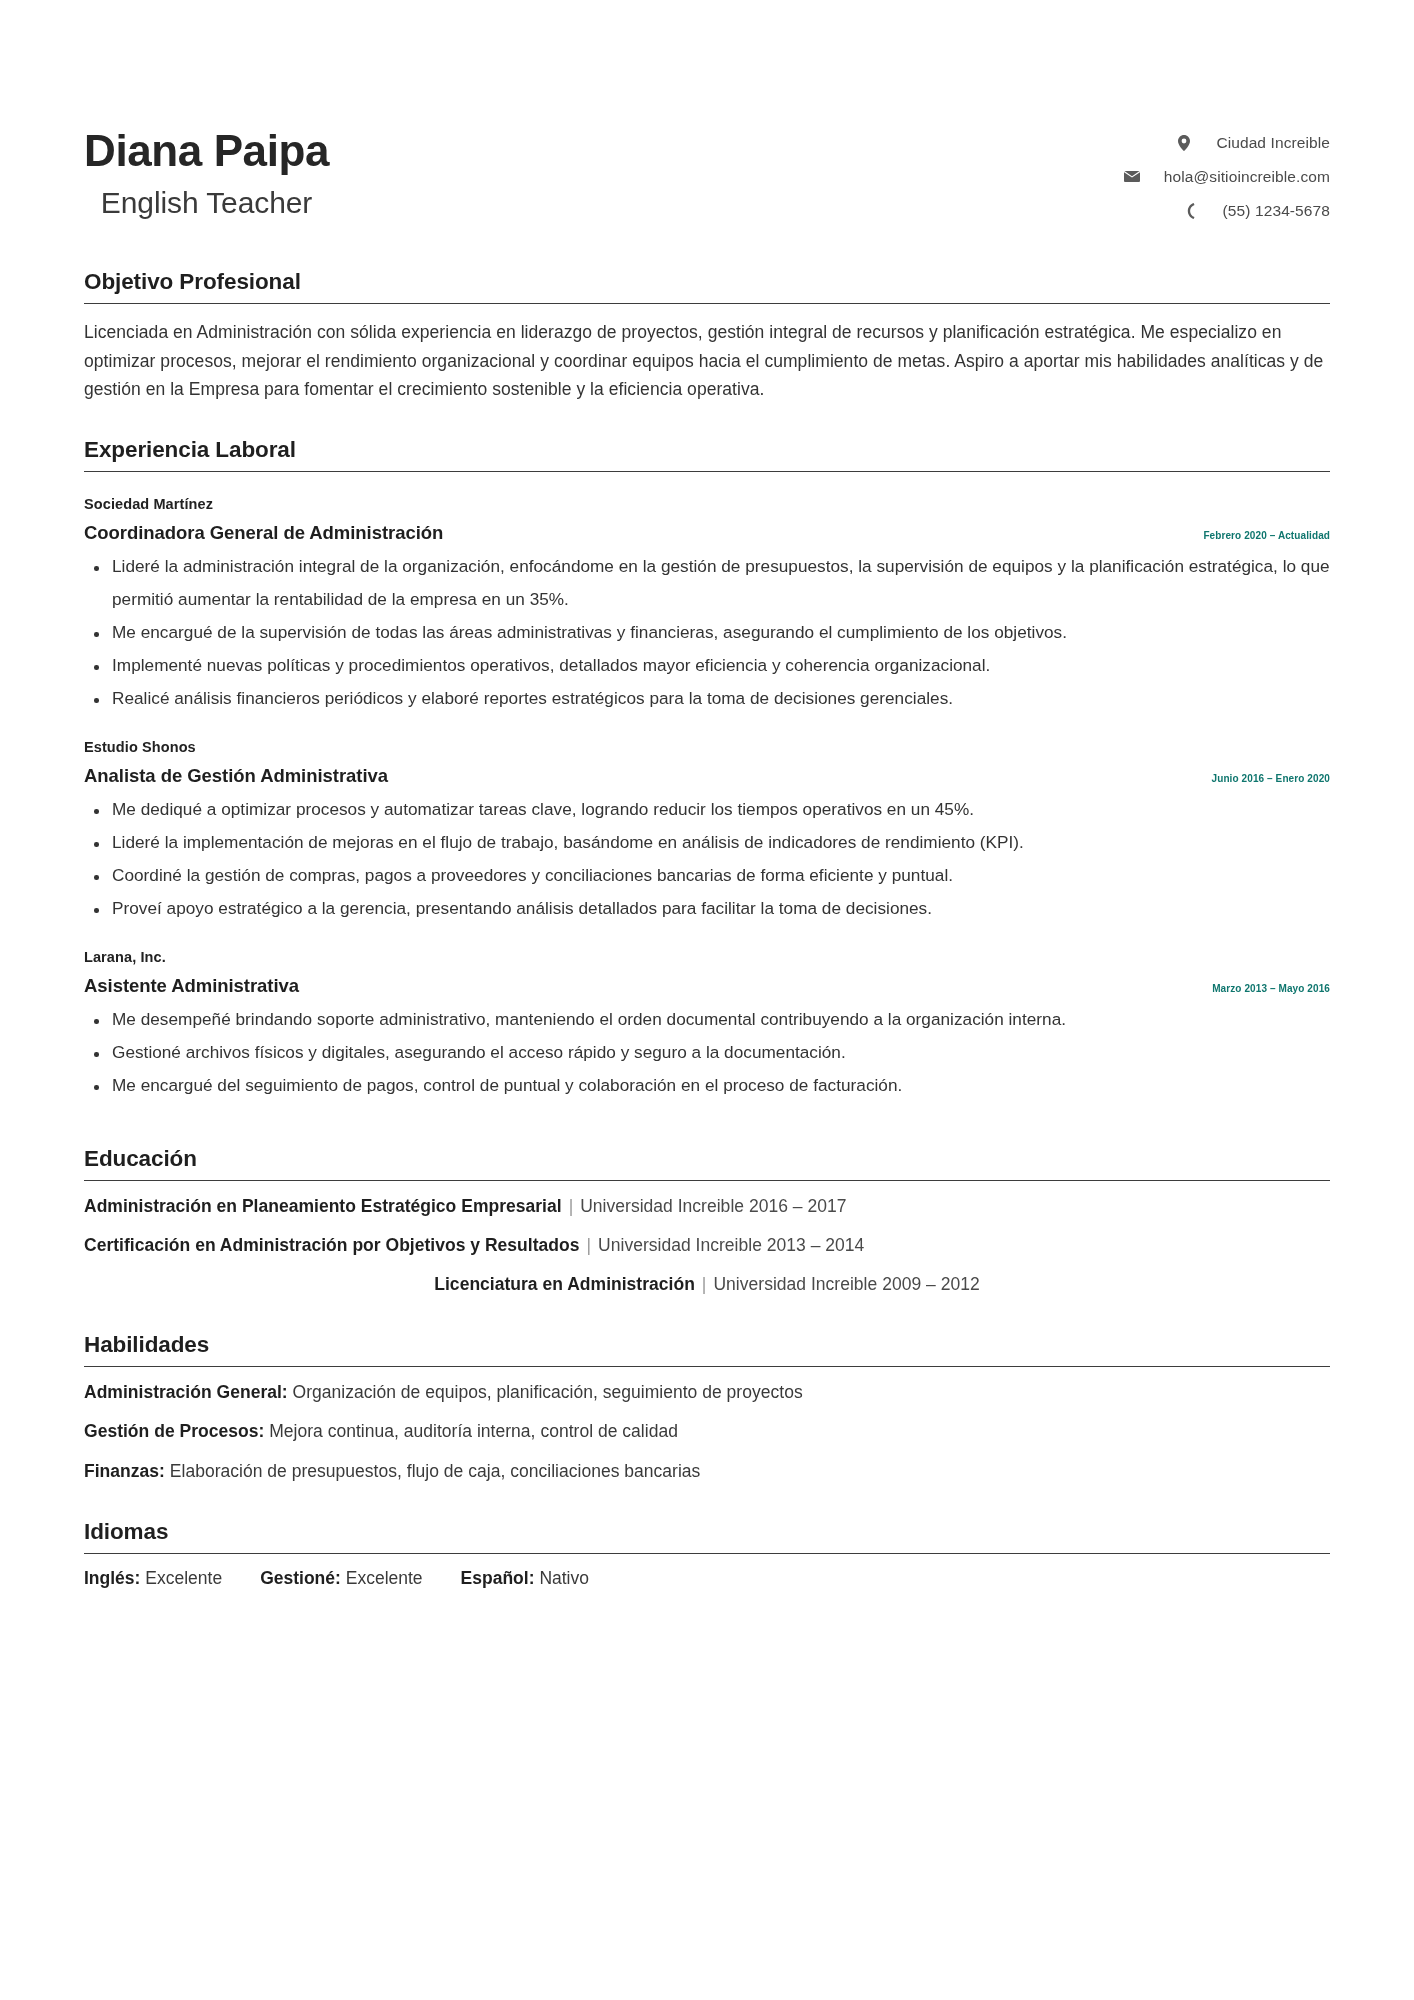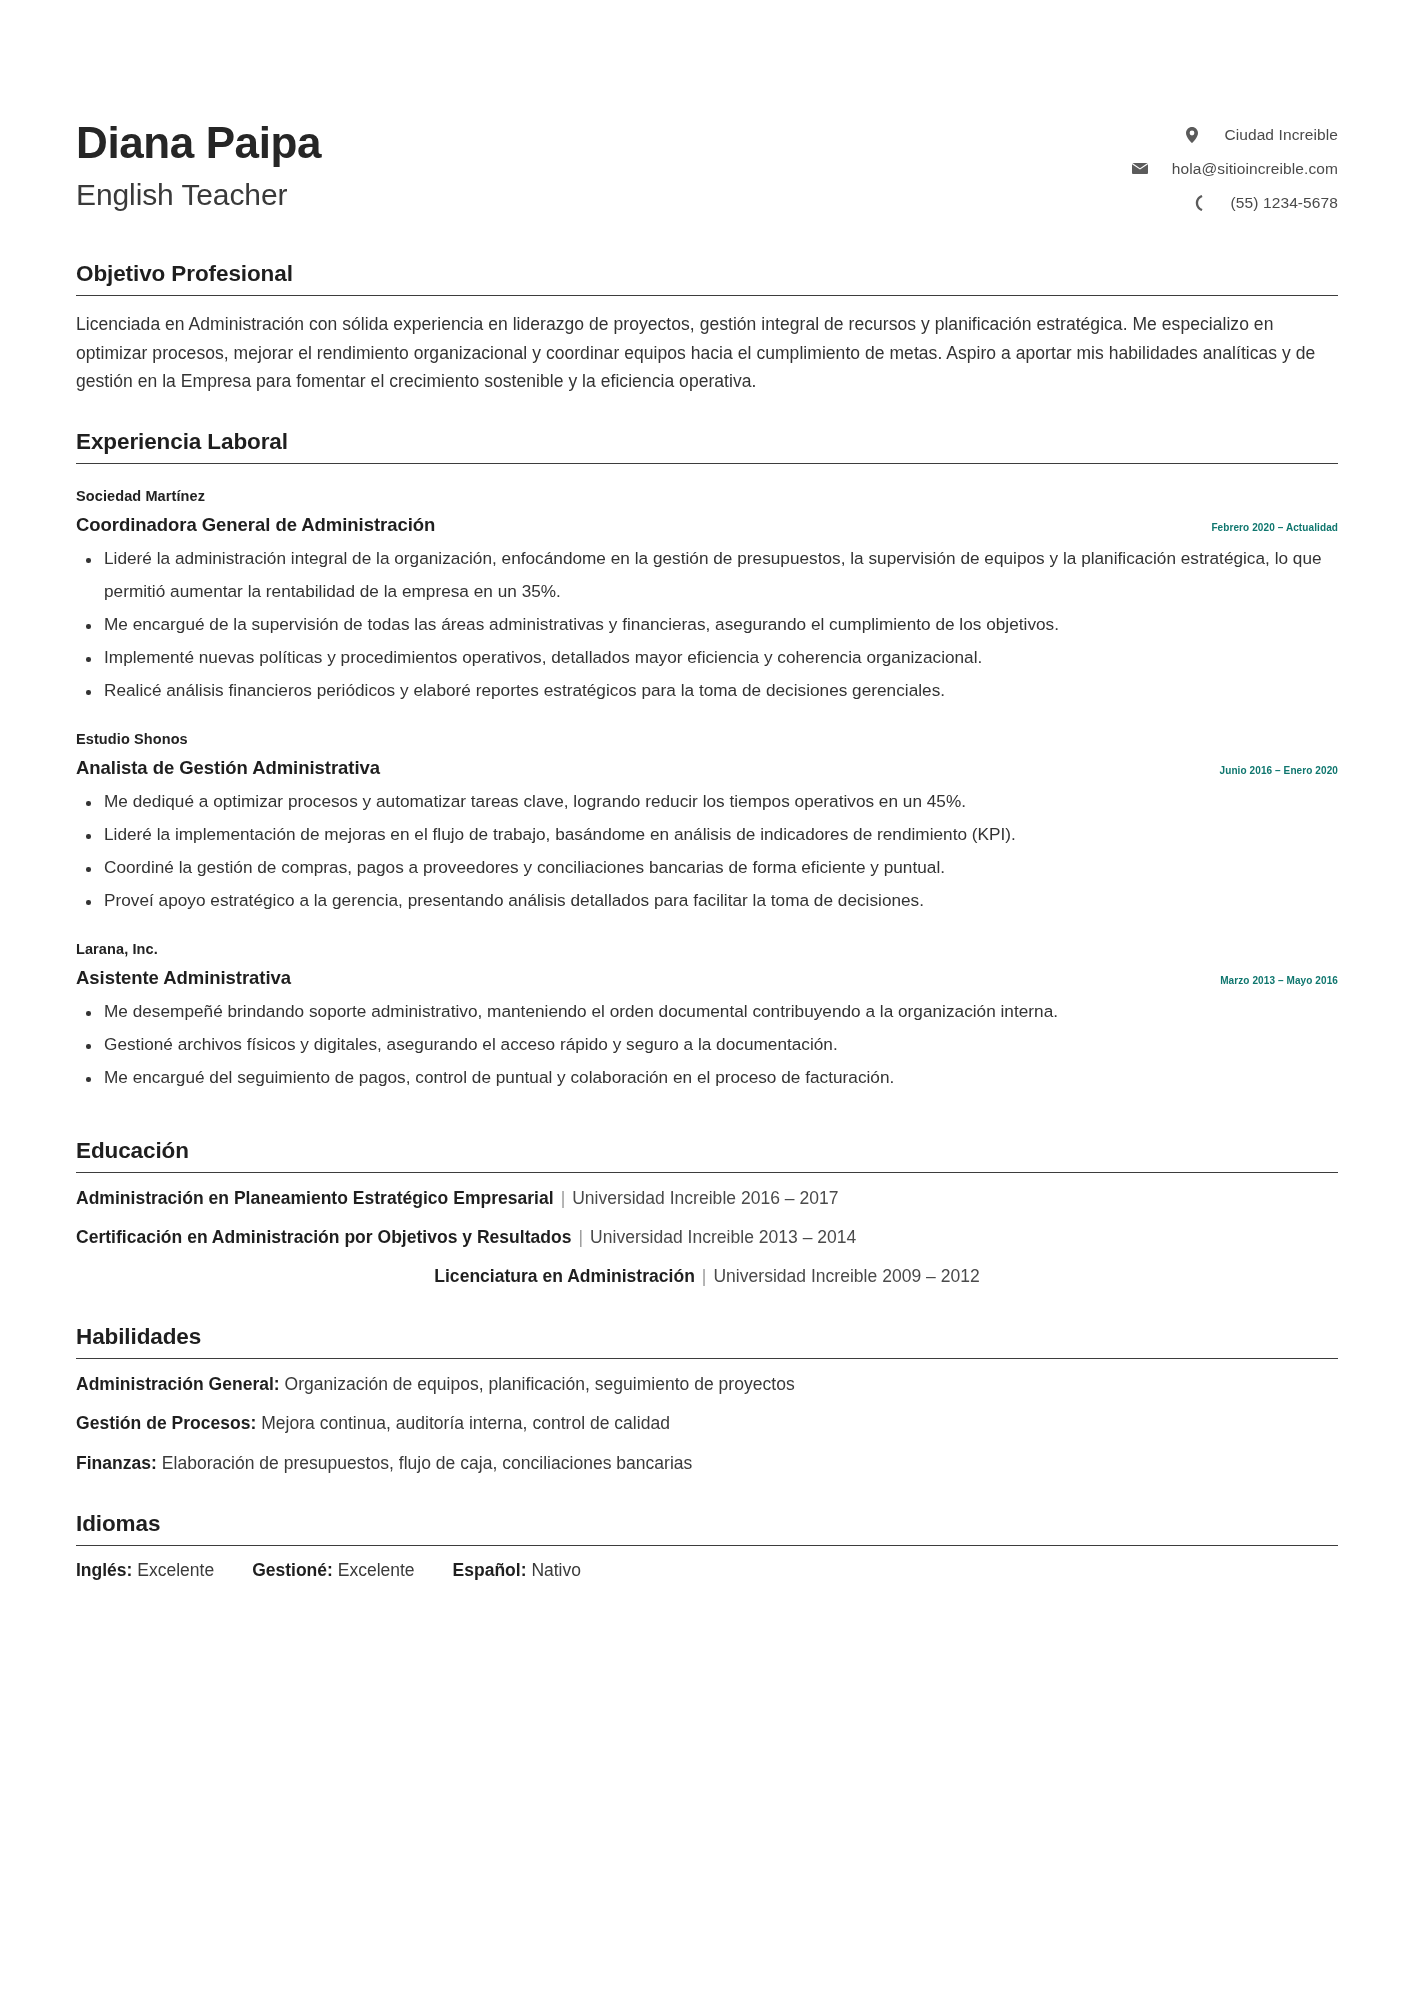--- a/index.html
+++ b/index.html
@@ -7,21 +7,21 @@
     width:1414px;
     background:#ffffff;
     font-family:"Liberation Sans", sans-serif;
     color:#2b2b2b;
     -webkit-font-smoothing:antialiased;
   }
   .page {
     width:1414px;
     min-height:2000px;
     background:#fff;
-    padding:0;
+    padding:8px;
     position:relative;
   }
   .inner {
     padding:112px 76px 0 76px;
   }
 
   
   .header {
     display:flex;
     align-items:flex-start;
@@ -36,20 +36,21 @@
     color:#262626;
     line-height:1.12;
   }
   .role {
     font-size:30px;
     font-weight:400;
     color:#3a3a3a;
     letter-spacing:-0.1px;
     margin-top:10px;
     line-height:1.2;
+    text-align:center;
   }
   .contact {
     padding-top:14px;
     display:flex;
     flex-direction:column;
     align-items:flex-end;
     gap:16px;
   }
   .contact-row {
     display:flex;

